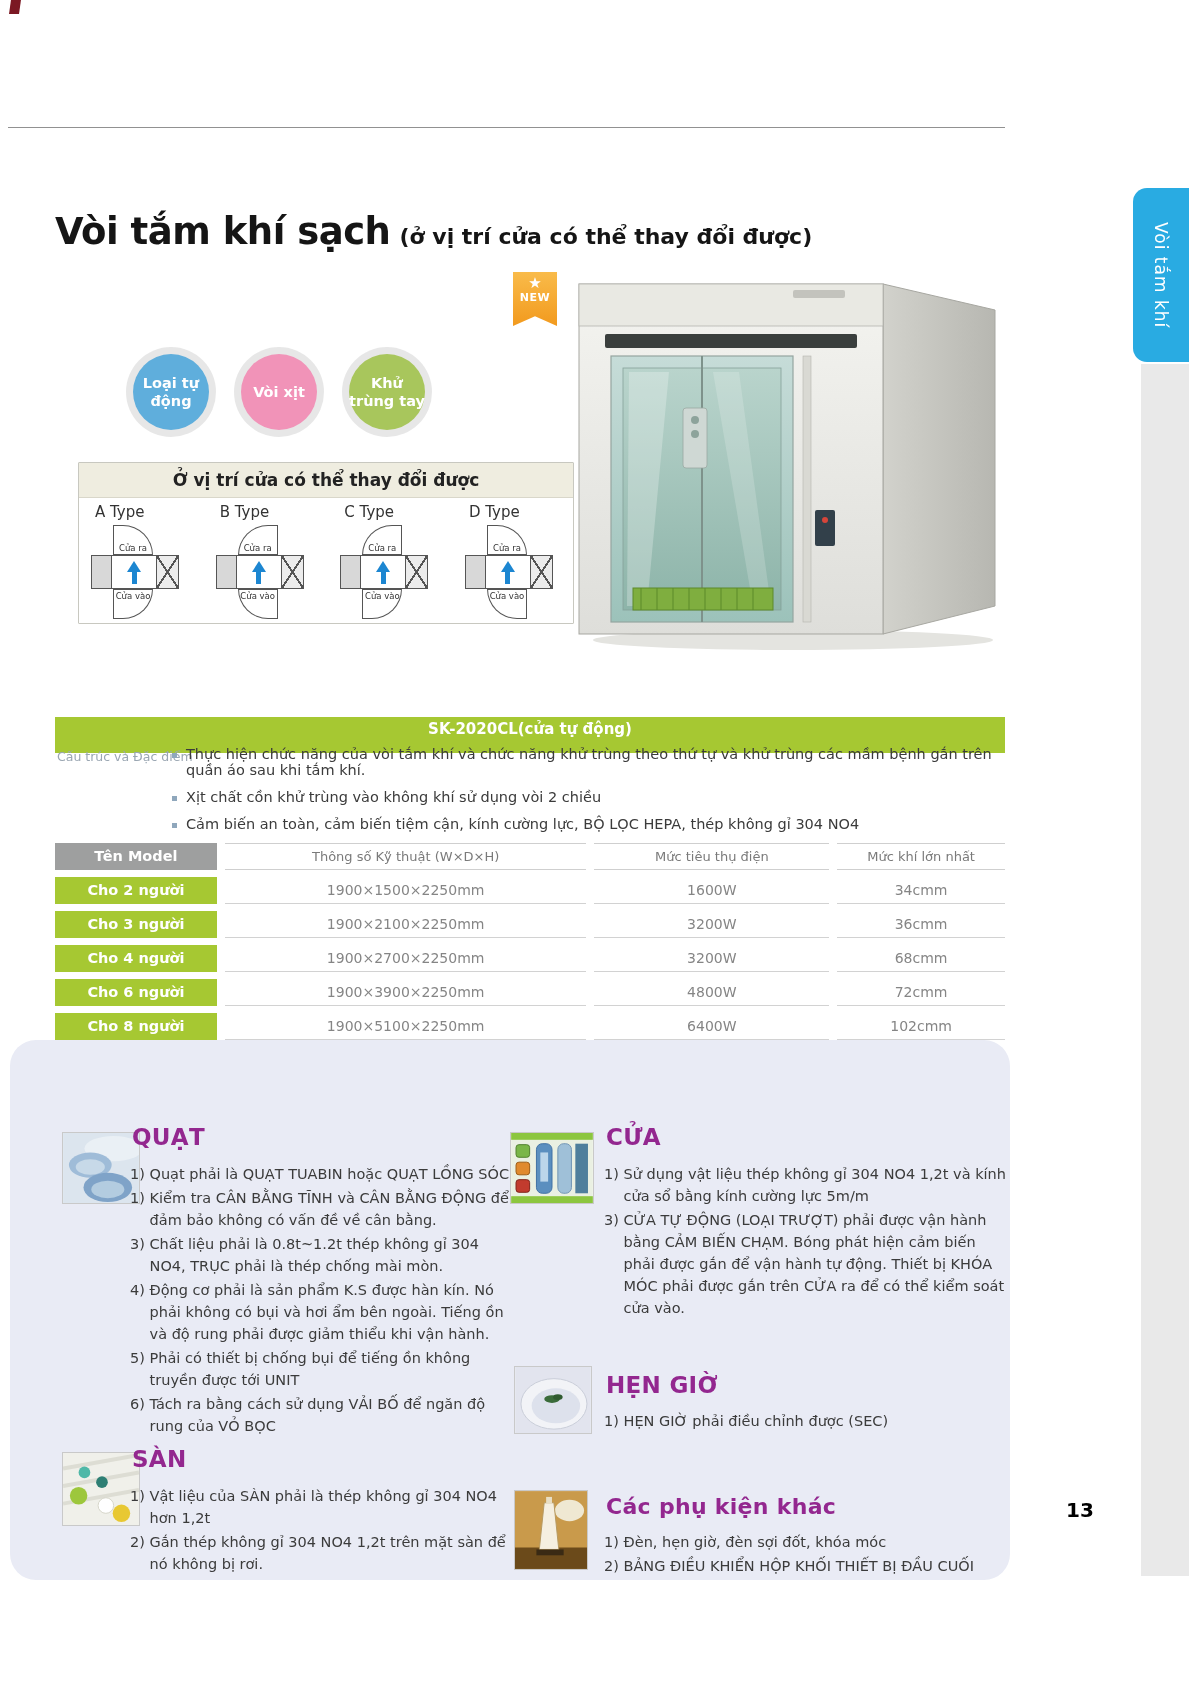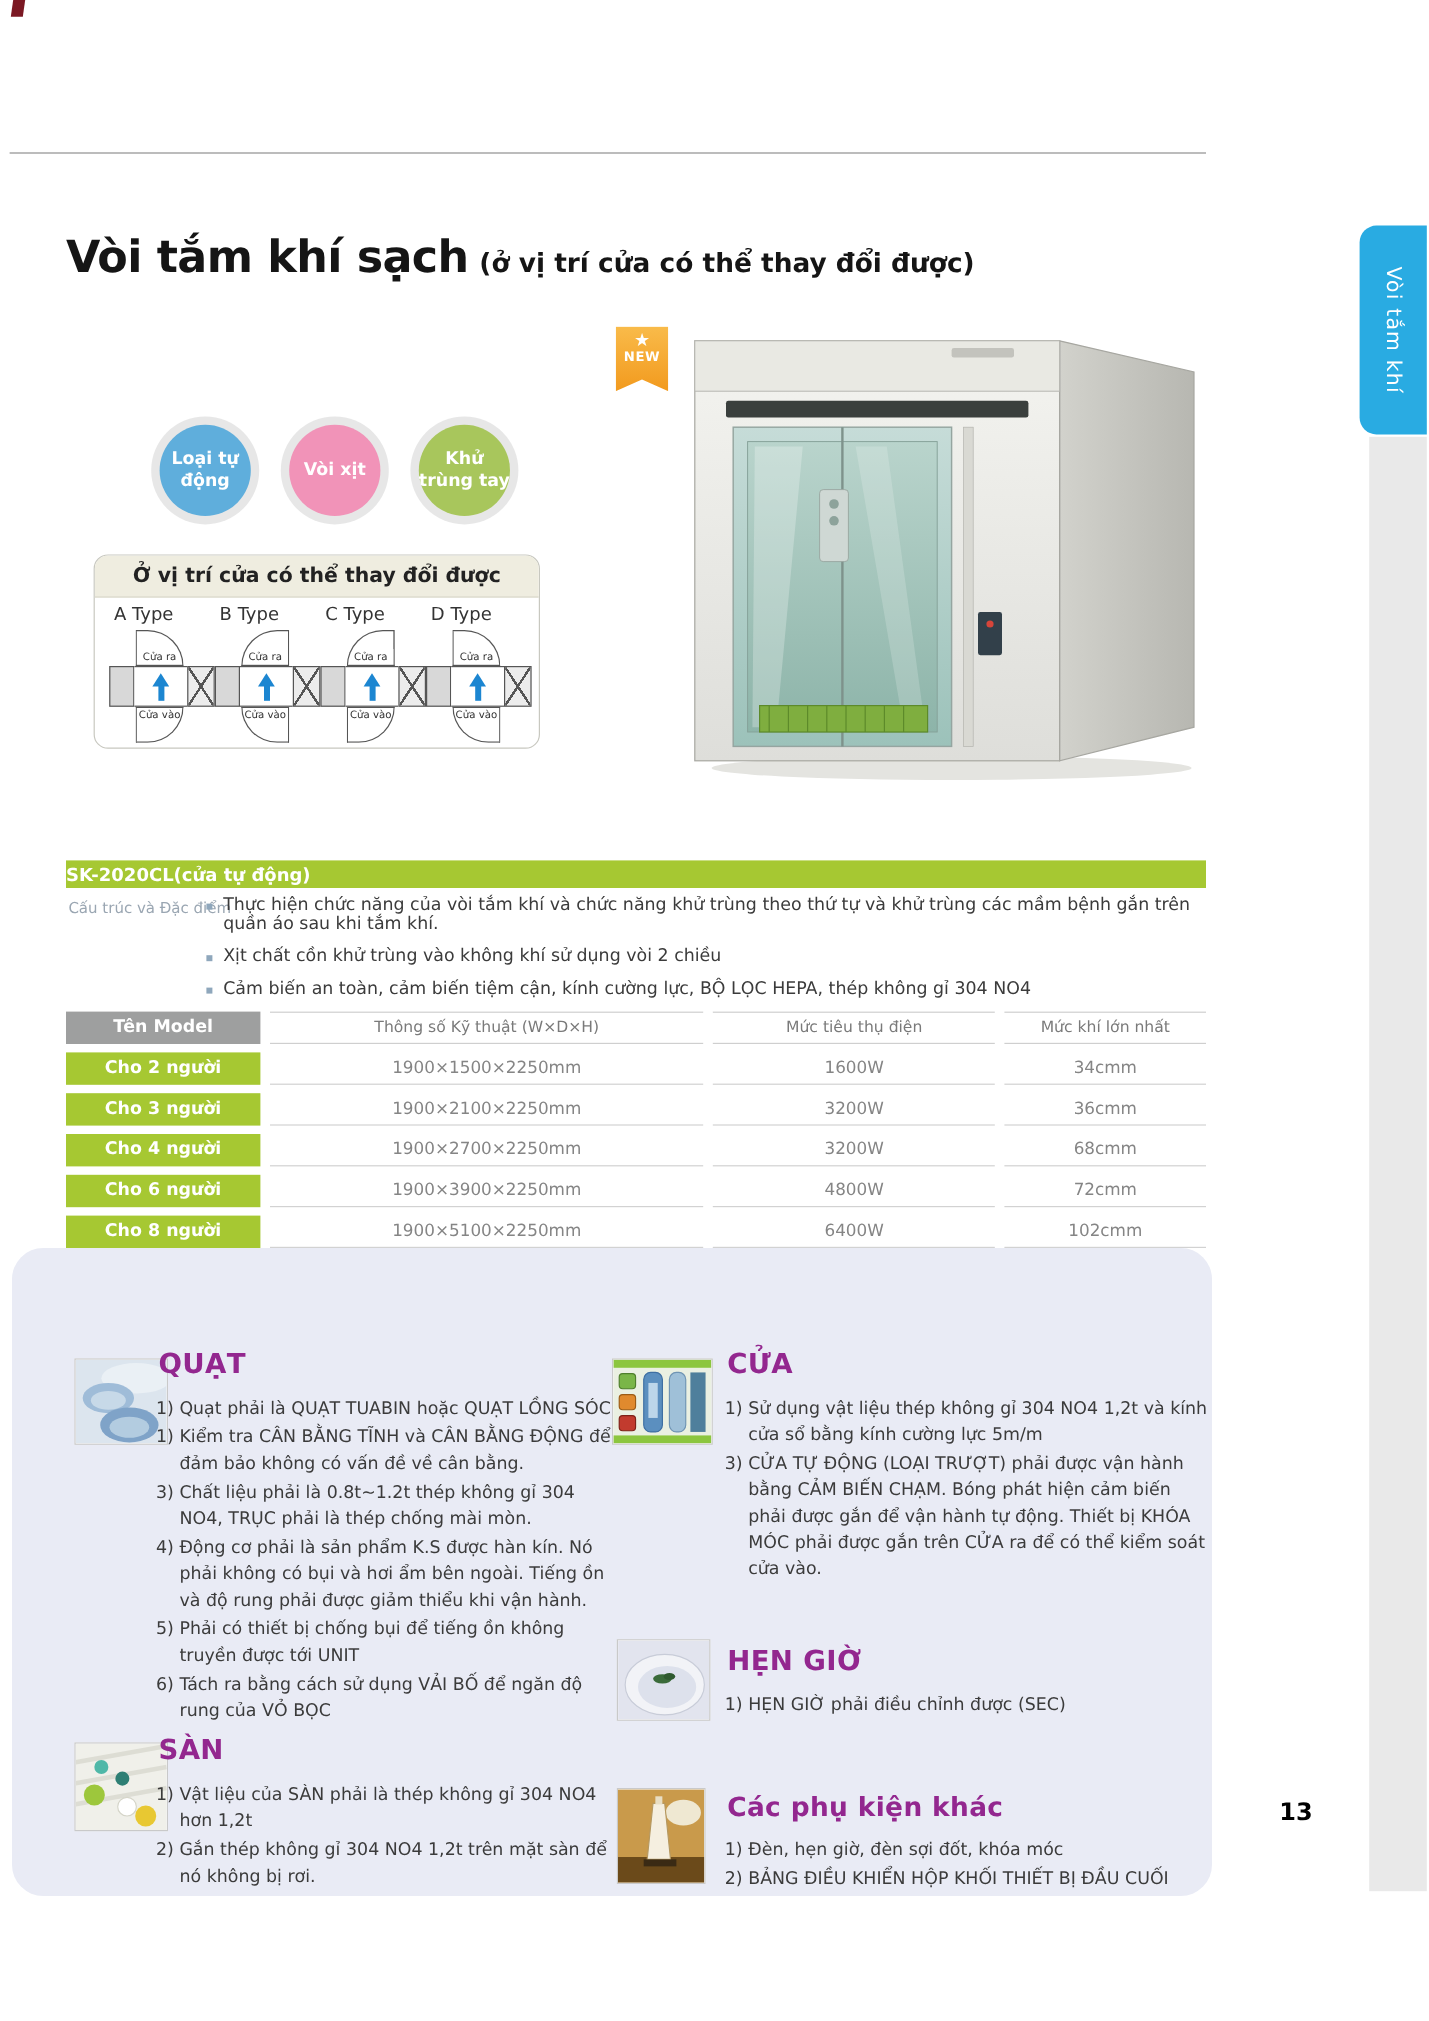--- a/index.html
+++ b/index.html
@@ -10,21 +10,21 @@
   }
   .abs { position:absolute; }
 
   
   .corner-mark { left:10px; top:0; width:10px; height:14px; background:#7b1823; transform:skewX(-8deg); }
 
   
   .top-rule { left:8px; top:127px; width:997px; height:1px; background:#919191; }
 
   
-  .page-title { left:55px; top:172px; display:flex; align-items:baseline; white-space:nowrap;text-align:right; }
+  .page-title { left:55px; top:188px; display:flex; align-items:baseline; white-space:nowrap;text-align:right; }
   .title-main { font-size:37px; font-weight:bold; color:#151515; letter-spacing:-0.5px; }
   .title-sub  { font-size:22px; font-weight:bold; color:#151515; margin-left:9px;margin-top:36px; }
 
   
   .side-strip { right:2px; top:364px; width:48px; height:1212px; background:#e9e9e9; }
   .side-tab {
     right:2px; top:188px; width:56px; height:174px; border-radius:14px 0 0 14px;
     display:flex; align-items:center; justify-content:center;
   }
   .side-tab span { writing-mode:vertical-rl; color:#fff; font-size:17px; letter-spacing:1px; }
@@ -49,22 +49,22 @@
     display:flex; flex-direction:column; align-items:center; padding-top:4px;
   }
   .new-badge .star { color:#fff; font-size:15px; line-height:1; }
   .new-badge .txt  { color:#fff; font-size:11px; font-weight:bold; letter-spacing:0.5px; }
 
   
   .product-photo { left:563px; top:258px; width:450px; height:396px; }
 
   
   .door-box {
-    left:78px; top:462px; width:372px; height:162px;
-    background:#fff; border:1px solid #c8c8c0; border-radius:12px; overflow:hidden;
+    left:78px; top:462px; width:496px; height:162px;
+    background:#fff; border:1px solid #c8c8c0; border-radius:1px; overflow:hidden;
   }
   .door-box-header { height:35px; background:#efede0; text-align:center; line-height:35px;
     font-size:17px; font-weight:bold; color:#222; border-bottom:1px solid #d9d7ca; }
   .door-box-body { display:flex; justify-content:space-between; padding:5px 12px 0 12px; }
   .door-type { width:96px; }
   .door-type-label { font-size:15px; color:#333; padding-left:4px; margin-bottom:1px; }
   .door-diagram { position:relative; width:88px; height:102px; }
   .door {
     position:absolute; left:22px; width:40px; height:30px; background:#fff;
     border:1.2px solid #555; display:flex; justify-content:center;
@@ -83,21 +83,21 @@
     background-image:
       linear-gradient(to top right, transparent calc(50% - 1px), #555 calc(50% - 1px), #555 calc(50% + 1px), transparent calc(50% + 1px)),
       linear-gradient(to bottom right, transparent calc(50% - 1px), #555 calc(50% - 1px), #555 calc(50% + 1px), transparent calc(50% + 1px));
   }
   .up-arrow { position:relative; width:14px; height:23px; }
   .up-arrow .head { position:absolute; top:0; left:0; width:0; height:0;
     border-left:7px solid transparent; border-right:7px solid transparent; border-bottom:11px solid #1c86d1; }
   .up-arrow .stem { position:absolute; top:10px; left:4.5px; width:5px; height:13px; background:#1c86d1; }
 
   
-  .model-bar { left:55px; top:717px; width:950px; height:23px; text-align:left;
+  .model-bar { left:55px; top:717px; width:950px; height:36px; text-align:center;
     line-height:24px; color:#fff; font-size:15px; font-weight:bold; }
 
   
   .features-label { left:57px; top:749px; font-size:12.5px; color:#9aa6b2; }
   .features-list { left:172px; top:746px; width:835px; list-style:none; }
   .features-list li { font-size:14.5px; color:#3b3b3b; margin-bottom:11px; padding-left:14px; position:relative; }
   .features-list li::before { content:""; position:absolute; left:0; top:7px; width:5px; height:5px; background:#8fa7bc; }
 
   
   .spec-table { left:55px; top:843px; width:950px; }

